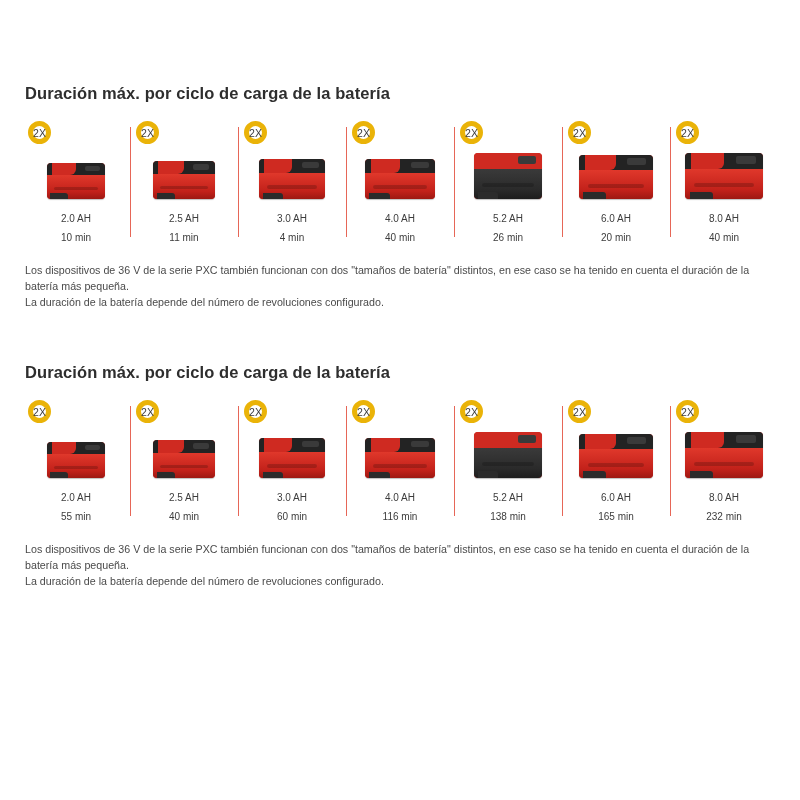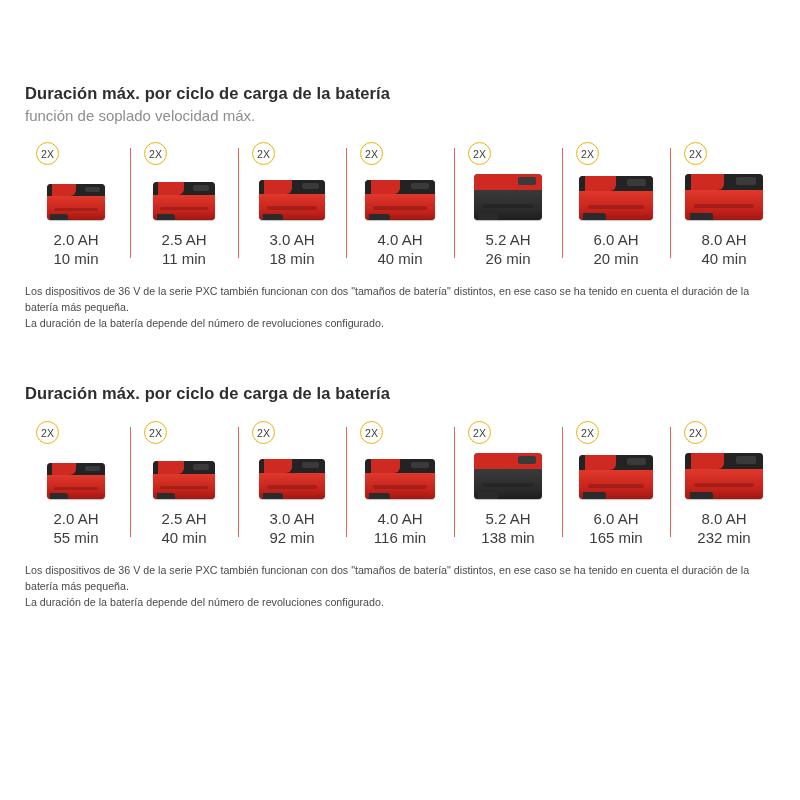--- a/index.html
+++ b/index.html
@@ -69,26 +69,26 @@
   }
 
   .batt-area {
     width: 100%;
     height: 82px;
     position: relative;
   }
 
   .badge {
     position: absolute;
-    left: 8px;
+    left: 0;
     top: 0;
     width: 23px;
     height: 23px;
     border-radius: 50%;
-    border: 1px solid #eab308;
+    border: 5px solid #eab308;
     color: #3d3d3d;
     font-size: 10.5px;
     display: flex;
     align-items: center;
     justify-content: center;
     background: #fff;
     box-sizing: border-box;
   }
 
   
@@ -154,21 +154,21 @@
     left: 12%;
     right: 12%;
     bottom: 26%;
     height: 8%;
     background: rgba(0,0,0,.18);
     border-radius: 2px;
   }
 
   .label {
     text-align: center;
-    font-size: 15px;
+    font-size: 10px;
     line-height: 19px;
     color: #3c3c3c;
     padding-top: 6px;
   }
 
   .footnotes {
     margin-top: 16px;
     padding-left: 3px;
   }
   .footnote {
@@ -179,21 +179,20 @@
     max-width: 760px;
   }
 </style>
 </head>
 <body>
 
 <div class="page">
 
   <div class="section section-1">
     <h2 class="title">Duración máx. por ciclo de carga de la batería</h2>
-    <p class="subtitle">función de soplado velocidad máx.</p>
 
     <div class="cells">
 
       <div class="cell">
         <div class="batt-area">
           <div class="badge">2X</div>
           <div class="batt" style="width:58px;height:36px;">
             <div class="body" style="width:58px;height:36px;">
               <div class="top-strip"></div>
                 <div class="top-red"></div>
@@ -234,21 +233,21 @@
               <div class="top-strip"></div>
                 <div class="top-red"></div>
                 <div class="slot"></div>
               <div class="lower"></div>
                 <div class="ridge"></div>
                 <div class="foot"></div>
             </div>
           </div>
         </div>
         <div class="label">3.0 AH</div>
-        <div class="label" style="padding-top:0">18 min</div>
+        <div class="label" style="padding-top:0">4 min</div>
       </div>
 
       <div class="cell">
         <div class="batt-area">
           <div class="badge">2X</div>
           <div class="batt" style="width:70px;height:40px;">
             <div class="body" style="width:70px;height:40px;">
               <div class="top-strip"></div>
                 <div class="top-red"></div>
                 <div class="slot"></div>
@@ -374,21 +373,21 @@
               <div class="top-strip"></div>
                 <div class="top-red"></div>
                 <div class="slot"></div>
               <div class="lower"></div>
                 <div class="ridge"></div>
                 <div class="foot"></div>
             </div>
           </div>
         </div>
         <div class="label">3.0 AH</div>
-        <div class="label" style="padding-top:0">92 min</div>
+        <div class="label" style="padding-top:0">60 min</div>
       </div>
 
       <div class="cell">
         <div class="batt-area">
           <div class="badge">2X</div>
           <div class="batt" style="width:70px;height:40px;">
             <div class="body" style="width:70px;height:40px;">
               <div class="top-strip"></div>
                 <div class="top-red"></div>
                 <div class="slot"></div>

